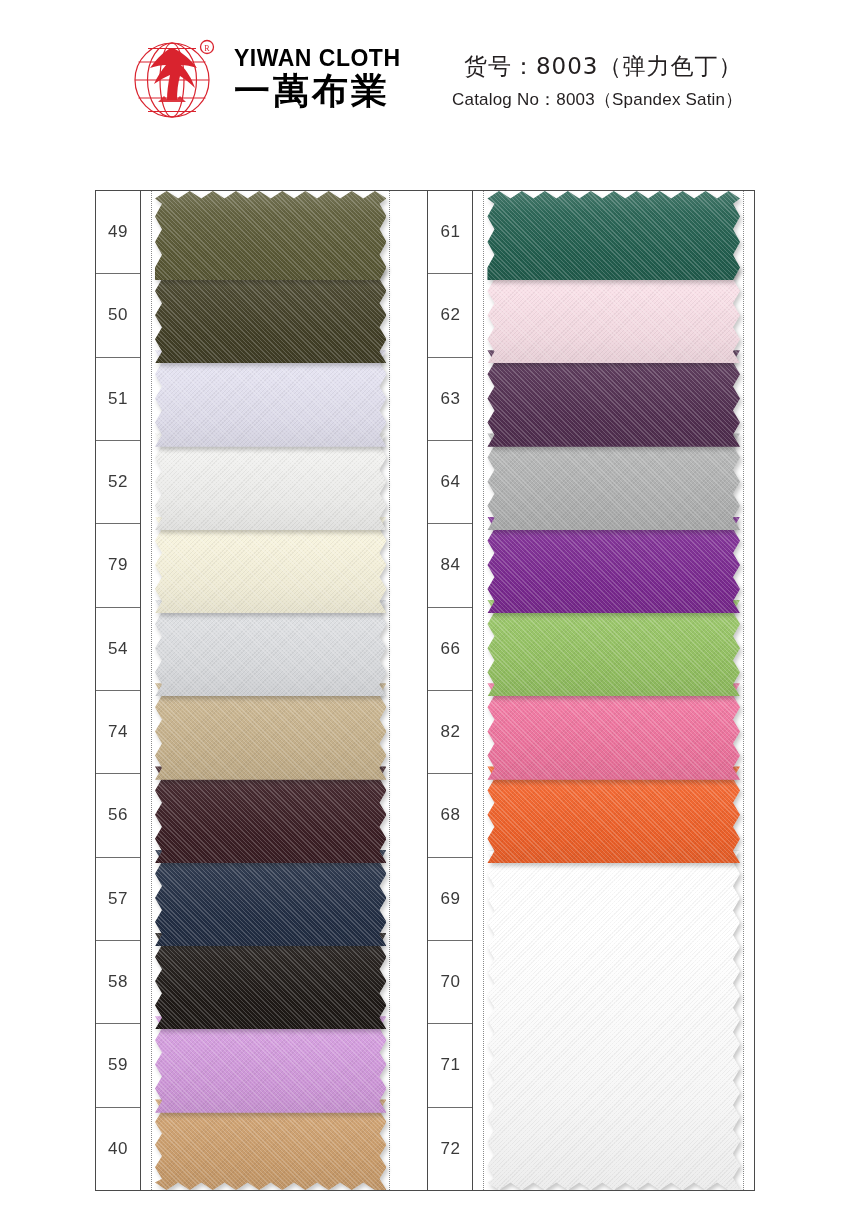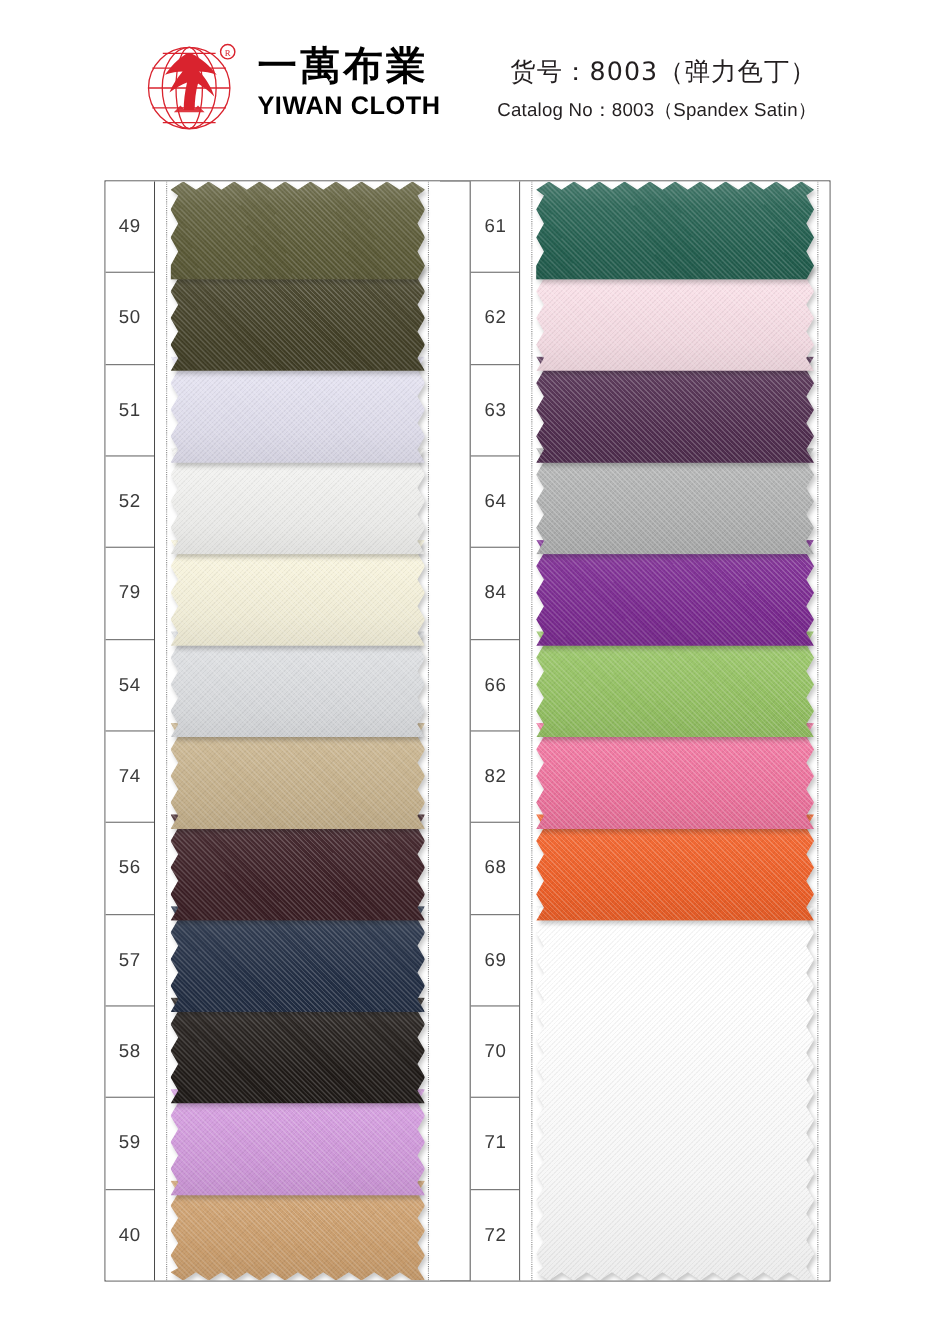--- a/index.html
+++ b/index.html
@@ -78,21 +78,21 @@
     color: #231f20;
     letter-spacing: 0.2px;
     white-space: nowrap;
     margin-top: 9px;
     line-height: 1.2;
   }
 
   
   #swatch-table {
     position: absolute;
-    left: 95px; top: 164px;
+    left: 95px; top: 190px;
     width: 660px; height: 1001px;
     border: 1px solid #4a4a4a;
     box-sizing: border-box;
     display: flex;
   }
   .swatch-column {
     position: relative;
     height: 100%;
     display: flex;
     box-sizing: border-box;
@@ -212,22 +212,22 @@
                  C63 30 55 23 47 19 Z" fill="#d9232e"></path>
         <path d="M30 72 L36 66 L40 70 L44 62 L48 70 L52 66 L58 72 Z" fill="#d9232e" opacity="0.9"></path>
         <g fill="none" stroke="#d9232e" stroke-width="1.3">
           <circle cx="79" cy="17" r="6.5"></circle>
         </g>
         <text x="79" y="20.5" font-family="Liberation Serif, serif" font-size="8" fill="#d9232e" text-anchor="middle">R</text>
       </svg>
     </div>
 
     <div id="brand-text">
+      <div id="brand-en">YIWAN CLOTH</div>
       <div id="brand-cn">一萬布業</div>
-      <div id="brand-en">YIWAN CLOTH</div>
     </div>
   </div>
 
   <div id="catalog-block">
     <div id="catalog-cn">货号：8003（弹力色丁）</div>
     <div id="catalog-en">Catalog No：8003（Spandex Satin）</div>
   </div>
 
 </div>
 

